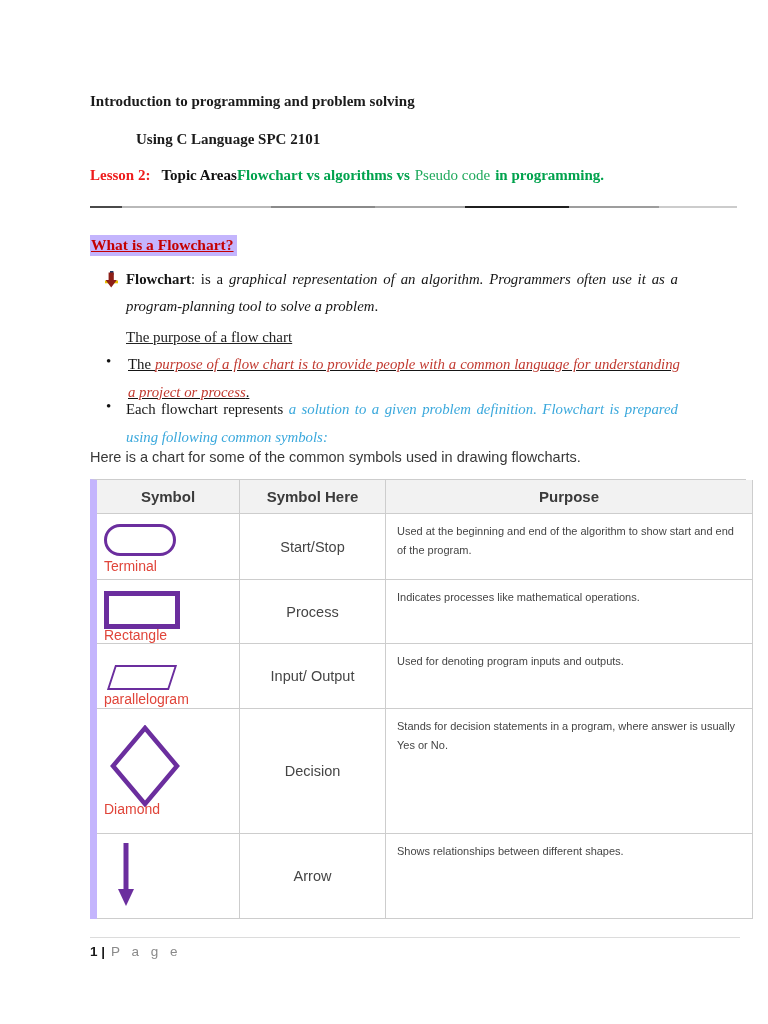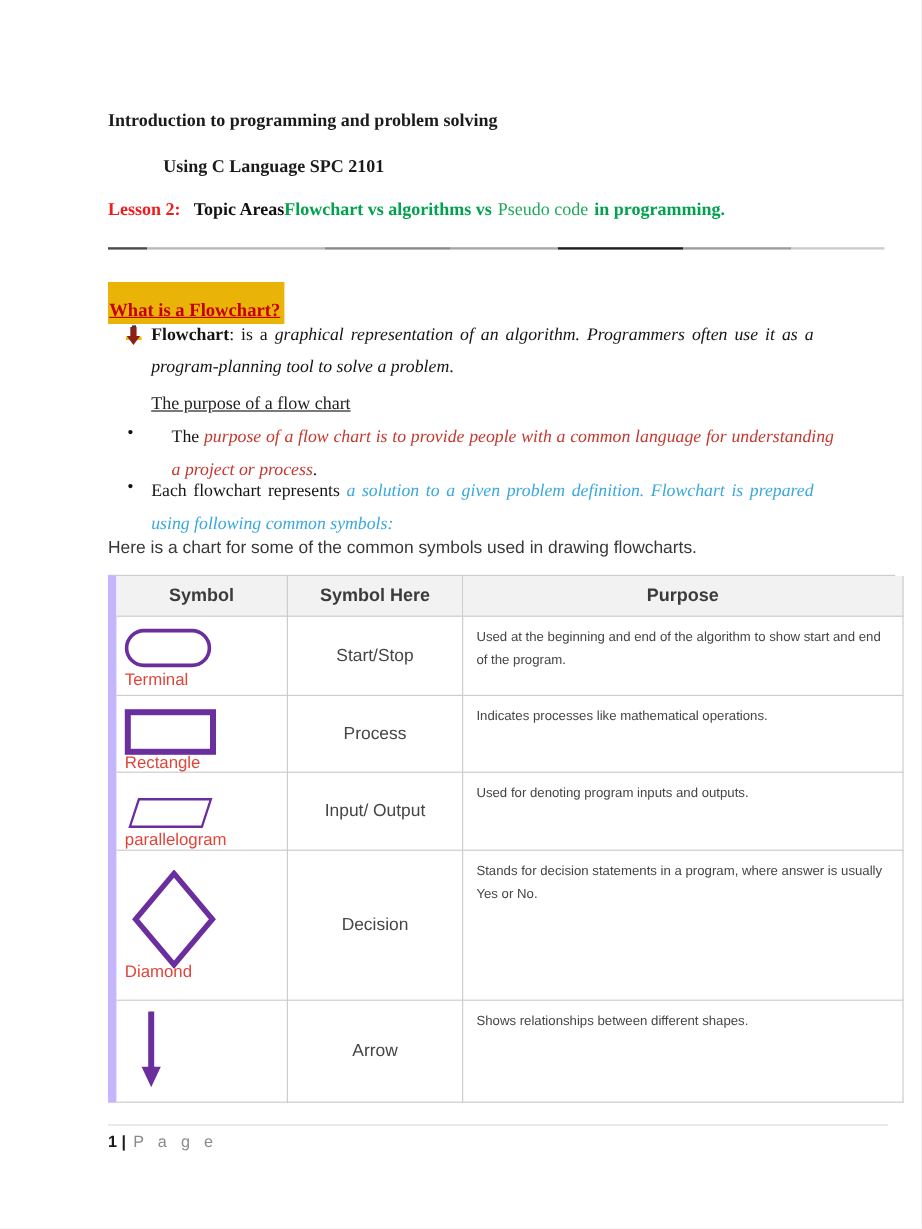--- a/index.html
+++ b/index.html
@@ -19,30 +19,30 @@
   .green-bold2{color:#00a24d;margin-left:5px;}
   .divider{
     left:90px;top:206px;width:647px;height:2px;
     background:linear-gradient(90deg,#4a4a4a 0%,#4a4a4a 5%,#b9b9b9 5%,#b9b9b9 28%,
       #8a8a8a 28%,#8a8a8a 44%,#a8a8a8 44%,#a8a8a8 58%,#1f1f1f 58%,#1f1f1f 74%,
       #9d9d9d 74%,#9d9d9d 88%,#cccccc 88%,#cccccc 100%);
   }
   
   .section-heading{
     left:90px;top:235px;font-size:15.5px;font-weight:bold;color:#c40000;
-    background:#eab308;text-decoration:underline;padding:15px 3px 2px 1px;
+    background:#c4b5fd;text-decoration:underline;padding:1px 3px 2px 1px;
   }
   .bullet-icon{left:104px;top:271px;width:15px;height:17px;}
   .para{width:552px;text-align:justify;font-size:14.8px;line-height:26.5px;color:#151515;}
   .para-1{left:126px;top:266px;}
   .purpose-heading{left:126px;top:329px;font-size:15px;text-decoration:underline;color:#222;}
   .bullet-dot{font-size:15px;color:#111;}
   .dot-2{left:106px;top:353px;}
   .dot-3{left:106px;top:398px;}
-  .para-2{left:143px;top:351px;line-height:27.5px;}
+  .para-2{left:128px;top:351px;line-height:27.5px;text-decoration:underline;}
   .para-3{left:126px;top:396px;line-height:27.5px;}
   .red-italic{color:#c23a30;font-style:italic;}
   .blue-italic{color:#3aa8dc;font-style:italic;}
   .chart-intro{left:90px;top:449px;font-family:"Liberation Sans",sans-serif;font-size:14.5px;color:#383838;}
   
   .symbol-table{
     left:90px;top:479px;width:656px;display:grid;
     grid-template-columns:143px 146px 367px;
     grid-template-rows:34px 66px 64px 65px 125px 85px;
     border-left:7px solid #c4b5fd;border-top:1px solid #cdcdcd;

